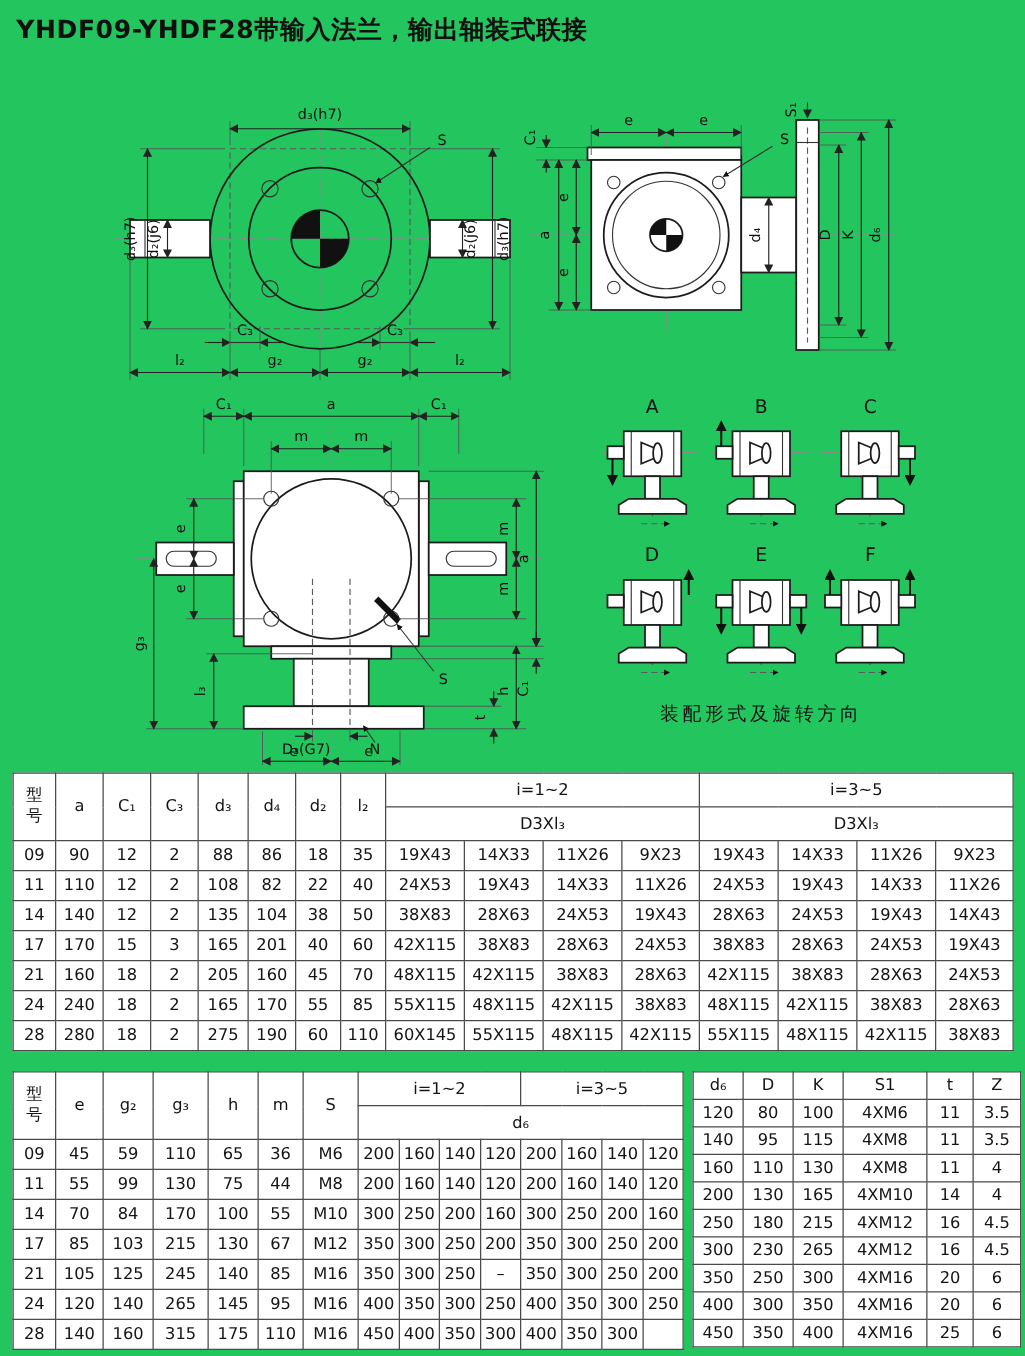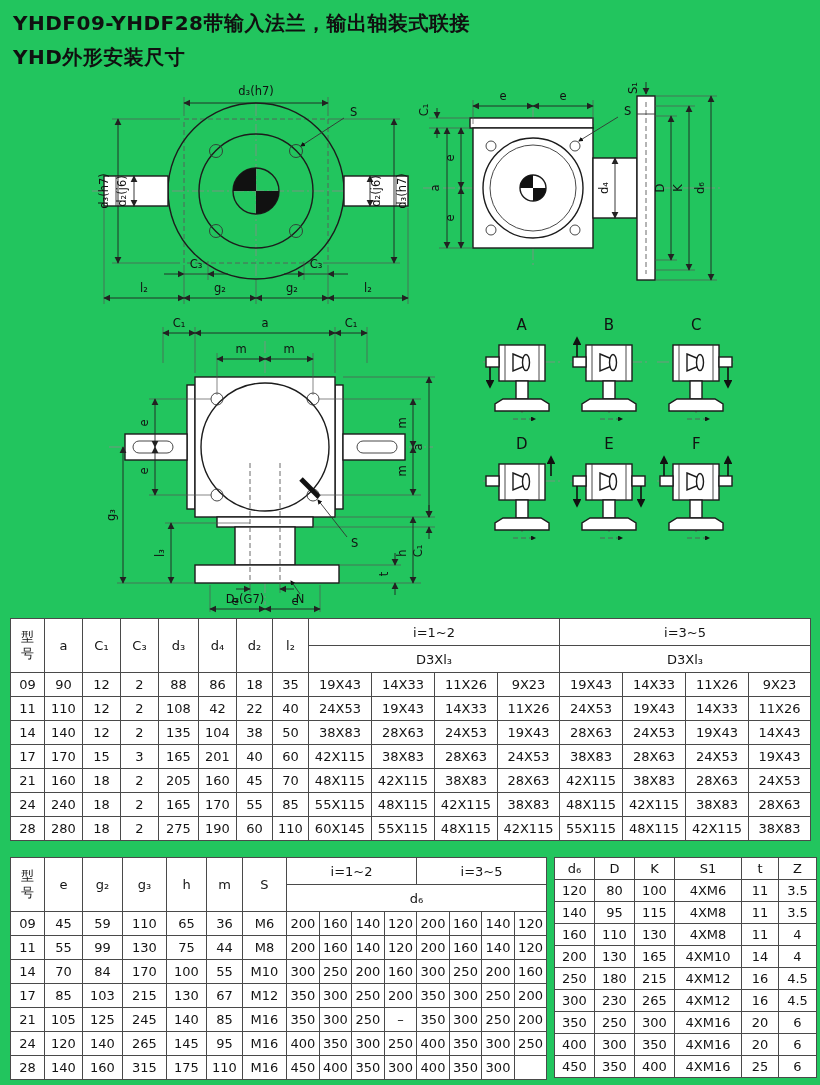--- a/index.html
+++ b/index.html
@@ -51,21 +51,20 @@
     </marker>
     <marker id="arrb" viewBox="0 0 10 10" refX="8" refY="5" markerWidth="5.5" markerHeight="5.5" orient="auto-start-reverse">
       <path d="M0 0 L10 5 L0 10 Z" fill="#111"></path>
     </marker>
   </defs>
 </svg>
 
 <div class="page">
 
   <div class="title l1">YHDF09-YHDF28带输入法兰，输出轴装式联接</div>
-  <div class="title l2">YHD外形安装尺寸</div>
 
   <svg class="drw" style="left:88px;top:78px" width="325" height="238" viewBox="0 0 325 238">
     <g>
       <line class="cl" x1="4" y1="113" x2="321" y2="113"></line>
       <line class="cl" x1="168" y1="26" x2="168" y2="200"></line>
     </g>
     <rect class="dash" x="96" y="41" width="144" height="144"></rect>
     <circle class="oline" cx="168" cy="113" r="88"></circle>
     <circle class="oline" cx="168" cy="113" r="57"></circle>
     <g>
@@ -430,20 +429,21 @@
           <path class="oline2" d="M30 19 L42 24 L42 31 L30 36 Z"></path>
           <ellipse class="oline2" cx="43" cy="27.5" rx="3.5" ry="8"></ellipse>
           <rect class="oline2" x="33" y="46" width="12" height="18"></rect>
           <path class="oline2" d="M20 64 L58 64 L66 69 L66 76 L12 76 L12 69 Z"></path>
           <line class="rot" x1="7" y1="22" x2="7" y2="3" marker-end="url(#arrb)"></line>
           <line class="rot" x1="71" y1="22" x2="71" y2="3" marker-end="url(#arrb)"></line>
           <line class="dash" x1="30" y1="84" x2="52" y2="84" marker-end="url(#arrb)"></line>
         </svg>
       </div>
     </div>
+    <div class="asm-caption">装配形式及旋转方向</div>
   </div>
 
   <table id="t1">
     <colgroup>
       <col style="width:34px">
         <col style="width:38px">
         <col style="width:38px">
         <col style="width:38px">
       <col style="width:40px">
         <col style="width:38px">
@@ -496,21 +496,21 @@
           <td>14X33</td>
           <td>11X26</td>
           <td>9X23</td>
         </tr>
         <tr>
           <td>11</td>
           <td>110</td>
           <td>12</td>
           <td>2</td>
           <td>108</td>
-          <td>42</td>
+          <td>82</td>
           <td>22</td>
           <td>40</td>
           <td>24X53</td>
           <td>19X43</td>
           <td>14X33</td>
           <td>11X26</td>
           <td>24X53</td>
           <td>19X43</td>
           <td>14X33</td>
           <td>11X26</td>

